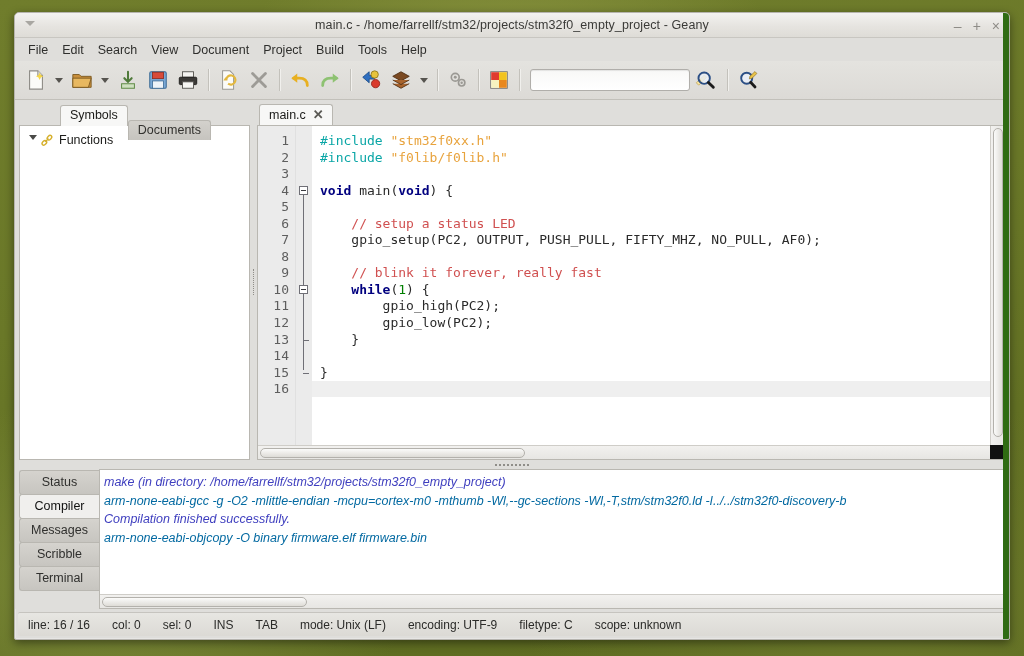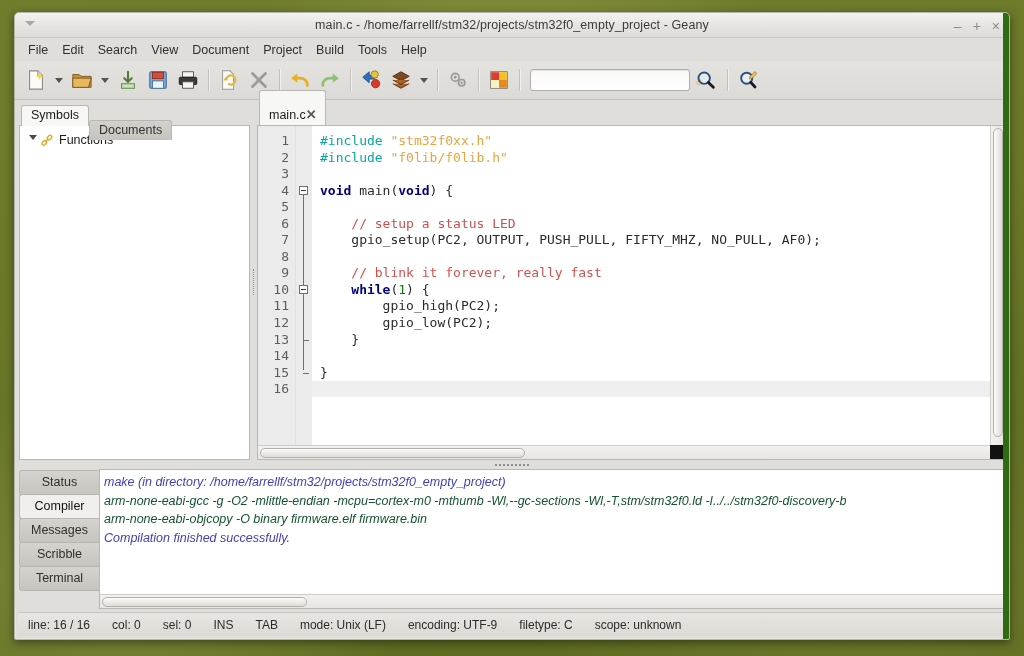--- a/index.html
+++ b/index.html
@@ -101,21 +101,21 @@
     font-size: 12px; font-family: "Liberation Sans", sans-serif; color: #222;
   }
 
   
   #body { flex: 1; display: flex; flex-direction: column; background: #dfdedb;
           padding: 4px 4px 0 4px; min-height: 0; }
   #upper { display: flex; flex: 0 0 356px; min-height: 0; }
 
   
   #sidebar { width: 231px; flex: 0 0 231px; display: flex; flex-direction: column; min-height:0; }
-  .tabrow { display: flex; align-items: flex-end; height: 22px; padding-left: 2px; }
+  .tabrow { display: flex; align-items: flex-end; height: 22px; padding-left: 2px; justify-content: center; }
   .tab {
     font-size: 12.5px; color: #33322f;
     padding: 2px 9px 3px 9px;
     border: 1px solid #b9b7b1; border-bottom: none;
     border-radius: 3px 3px 0 0;
     background: linear-gradient(to bottom,#d3d1cc,#c6c4bf);
     cursor: pointer; position: relative; top: 14px;
   }
   .tab.active {
     background: #f7f7f6; color: #1b1b19;
@@ -138,26 +138,26 @@
   
   #vsplit { width: 7px; flex: 0 0 7px; display:flex; align-items:center; justify-content:center; cursor: col-resize; }
   #vsplit u { display:block; width:2px; height:26px; border-left:1px dotted #8f8d88; }
   #hsplit { height: 9px; flex: 0 0 9px; display:flex; align-items:center; justify-content:center; cursor: row-resize; }
   #hsplit u { display:block; width:34px; height:2px; border-top:2px dotted #8f8d88; }
 
   
   #editor-col { flex: 1; display: flex; flex-direction: column; min-width: 0; min-height: 0; }
   #editor-tabrow { display: flex; align-items: flex-end; height: 22px; padding-left: 2px; }
   #doc-tab {
-    display: flex; align-items: center; 
+    display: flex; align-items: center; gap: 7px;
     font-size: 12.5px; color: #1b1b19;
     background: #f7f7f6;
     border: 1px solid #b9b7b1; border-bottom: none;
     border-radius: 3px 3px 0 0;
-    padding: 16px 8px 4px 9px; cursor: pointer;
+    padding: 2px 8px 4px 9px; cursor: pointer;
   }
   #doc-close { color: #5a5954; font-size: 13px; font-weight: bold; cursor: pointer; }
   #editor-frame {
     flex: 1; display: flex; flex-direction: column;
     border: 1px solid #b9b7b1; margin-top: -1px;
     background: #fff; min-height: 0; position: relative;
   }
   #editor-main { flex: 1; display: flex; min-height: 0; overflow: hidden; }
   .code-font { font-family: "DejaVu Sans Mono", "Liberation Mono", monospace; font-size: 13px; line-height: 16.55px; }
   #gutter {
@@ -223,21 +223,21 @@
     border-radius: 3px 0 0 3px;
     background: linear-gradient(to bottom,#d5d3ce,#c7c5c0);
     margin-bottom: -1px;
   }
   .mtab.active { background: #f0efed; color: #111; }
   #msgbody {
     flex: 1; display: flex; flex-direction: column;
     border: 1px solid #b9b7b1; background: #fff; min-width: 0; min-height: 0;
   }
   #msglines { flex: 1; padding: 3px 0 8px 4px; overflow: hidden; font-style: italic; }
-  .mline { font-size: 12.5px; line-height: 18.5px; white-space: nowrap; color: #14532d; }
+  .mline { font-size: 12.5px; line-height: 18.5px; white-space: nowrap; color: #0369a1; }
   .mline.accent { color: #3f3fbf; }
   #msg-hscroll { height: 14px; flex: 0 0 14px; position: relative;
     background: linear-gradient(to bottom,#f2f1ef,#e7e6e3); border-top: 1px solid #cfcdc8; }
   #msg-hthumb { position: absolute; top: 2px; left: 2px; width: 205px; height: 10px;
     background: linear-gradient(to bottom,#fbfbfa,#dedcd7); border: 1px solid #b3b1ac; border-radius: 5px; }
   #msg-edge { position:absolute; right:0; top:0; bottom:0; width:6px; background:#2f6b13; }
 
   
   #statusbar {
     height: 24px; flex: 0 0 24px;
@@ -497,22 +497,22 @@
           <div class="mtab">Status</div>
           <div class="mtab active">Compiler</div>
           <div class="mtab">Messages</div>
           <div class="mtab">Scribble</div>
           <div class="mtab">Terminal</div>
         </div>
       <div id="msgbody">
         <div id="msglines">
             <div class="mline accent">make (in directory: /home/farrellf/stm32/projects/stm32f0_empty_project)</div>
             <div class="mline">arm-none-eabi-gcc -g -O2 -mlittle-endian -mcpu=cortex-m0  -mthumb  -Wl,--gc-sections -Wl,-T,stm/stm32f0.ld -I../../stm32f0-discovery-b</div>
+            <div class="mline accent">Compilation finished successfully.</div>
             <div class="mline">arm-none-eabi-objcopy -O binary firmware.elf firmware.bin</div>
-            <div class="mline accent">Compilation finished successfully.</div>
           </div>
         <div id="msg-hscroll">
           <div id="msg-hthumb"></div>
         </div>
       <div id="msg-edge"></div>
         </div>
     </div>
   </div>
 
   <div id="statusbar">

